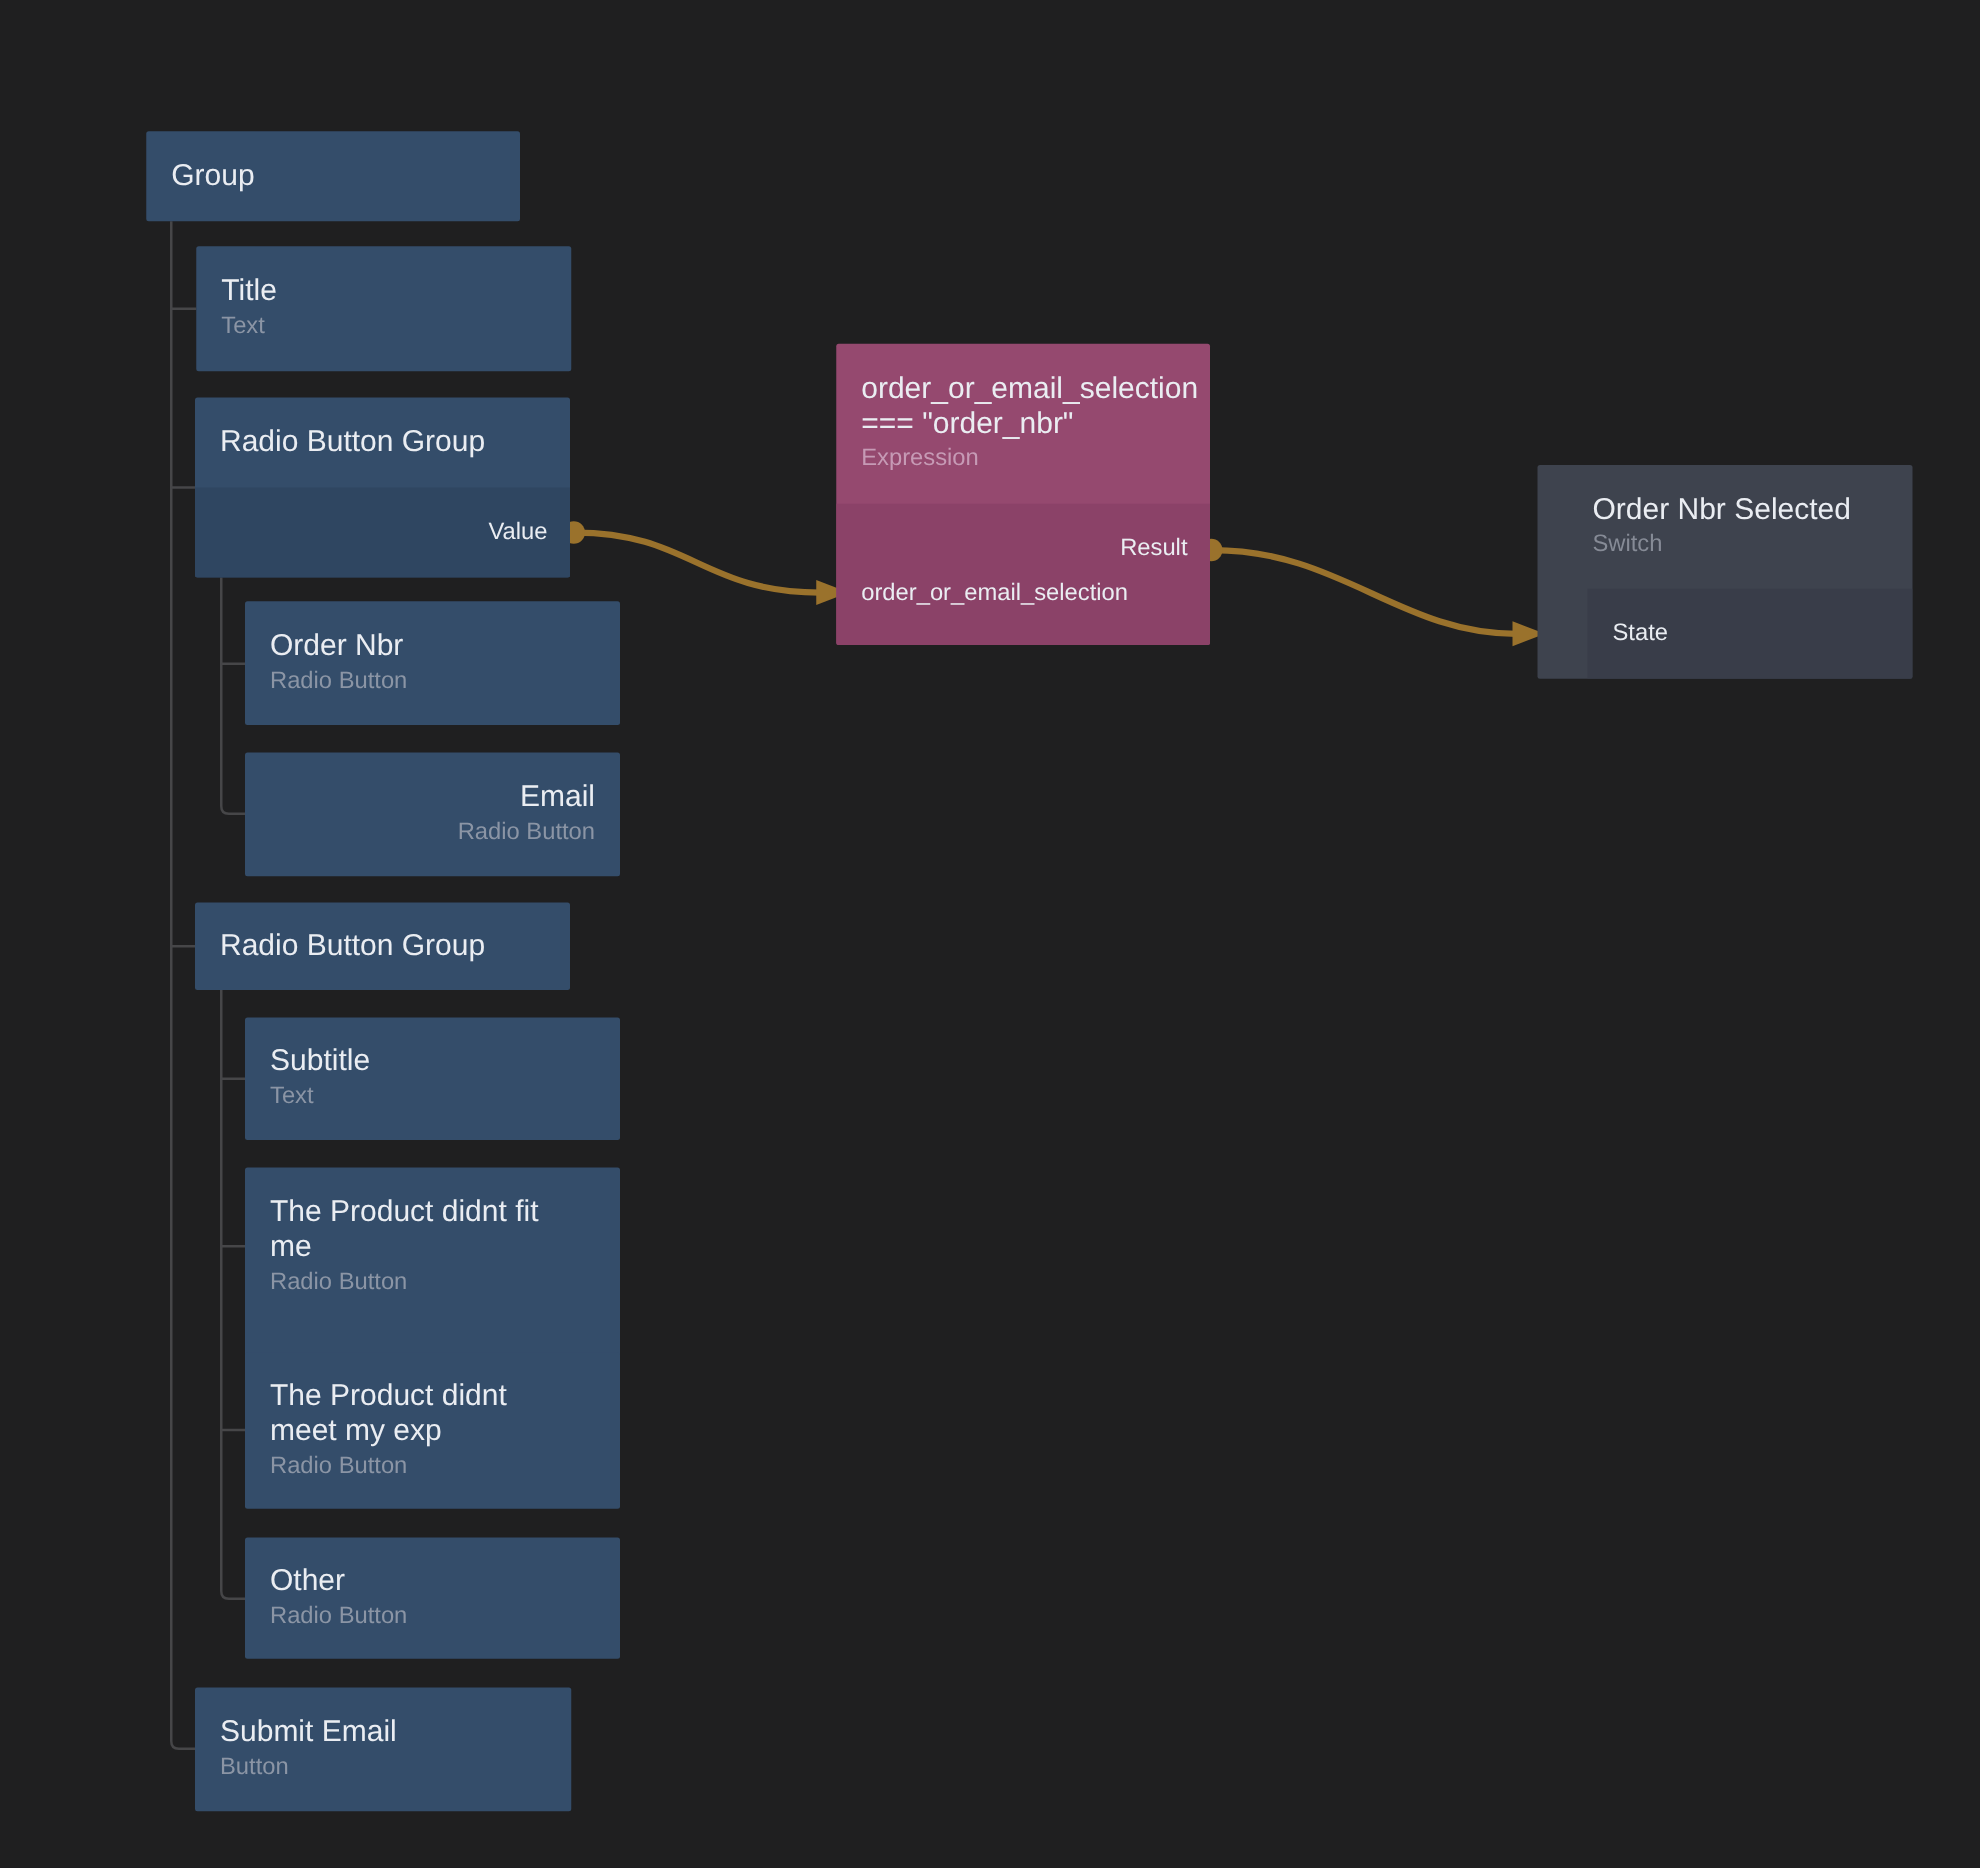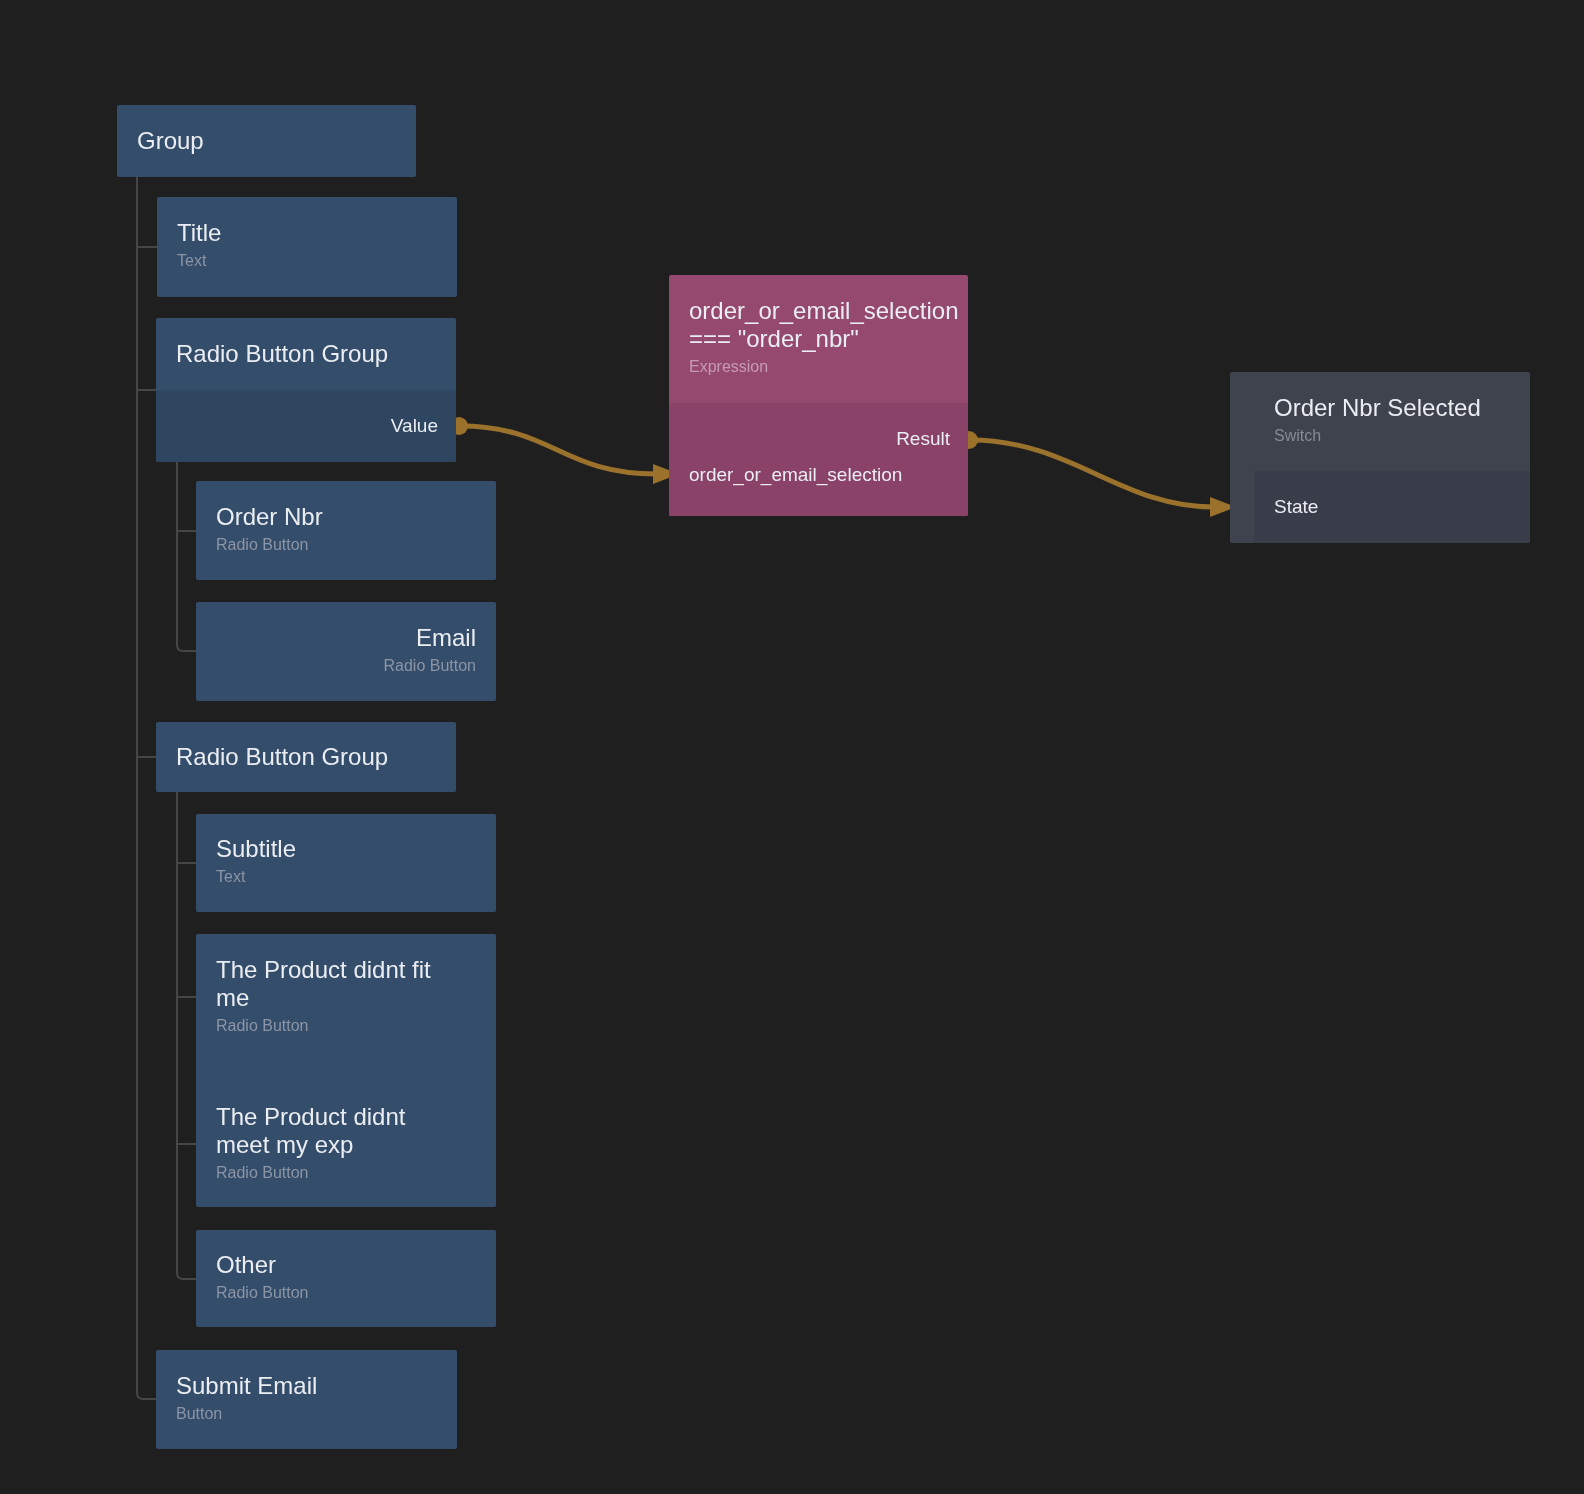--- a/index.html
+++ b/index.html
@@ -44,30 +44,30 @@
   .node-header{
     display:flex;flex-direction:column;justify-content:center;
     padding:0 20px;box-sizing:border-box;
   }
   .node-title{
     color:var(--title-text);
     font-size:24px;line-height:28px;
     white-space:pre-line;
   }
   .node-subtitle{
-    font-size:16px;line-height:28px;
+    font-size:19px;line-height:28px;
   }
   .blue .node-subtitle{color:var(--subtitle-blue);}
   .expression .node-subtitle{color:var(--subtitle-pink);}
   .switch .node-subtitle{color:var(--subtitle-slate);}
 
   .node-section{box-sizing:border-box;}
   .blue .node-section{background:var(--node-blue-section);}
   .expression .node-section{background:var(--expression-body);}
-  .switch .node-section{background:var(--switch-body);}
+  .switch .node-section{background:var(--switch-body);margin-left:16px;}
 
   .port-row{
     display:flex;align-items:center;
     height:36px;
     padding:0 18px 0 20px;
     box-sizing:border-box;
   }
   .port-row.out{justify-content:flex-end;}
   .port-row.in{justify-content:flex-start;}
   .port-label{

